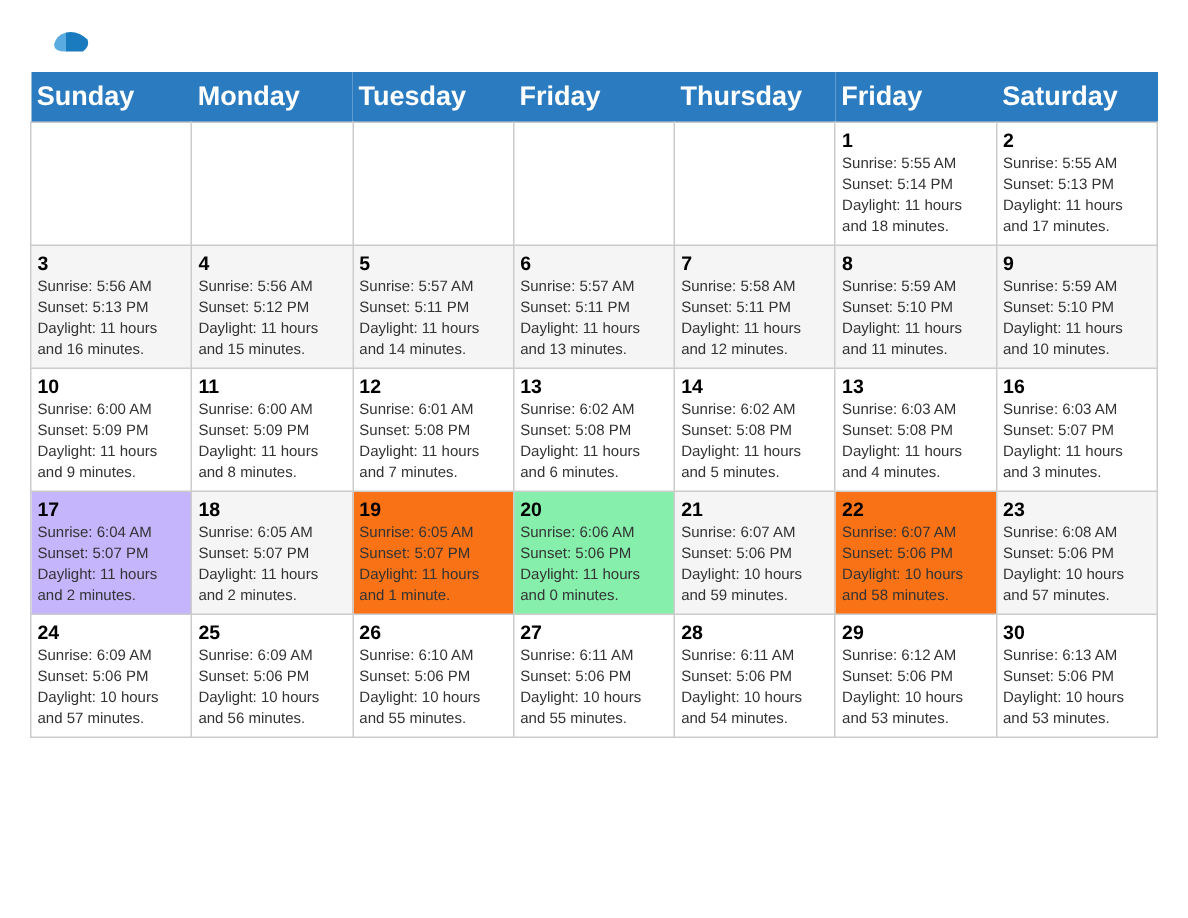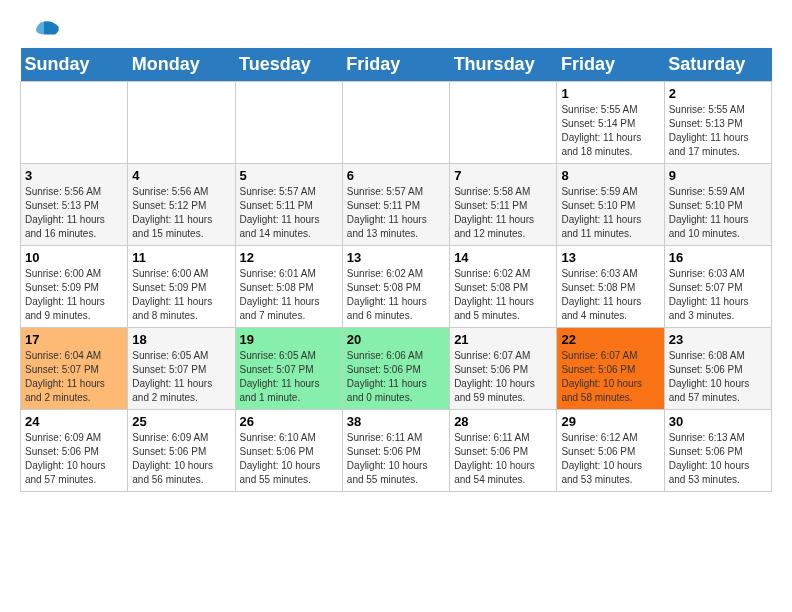--- a/index.html
+++ b/index.html
@@ -178,29 +178,29 @@
         <td>
           <div class="day-num">13</div>
           <div class="day-info">Sunrise: 6:03 AM<br>Sunset: 5:08 PM<br>Daylight: 11 hours<br>and 4 minutes.</div>
         </td>
         <td>
           <div class="day-num">16</div>
           <div class="day-info">Sunrise: 6:03 AM<br>Sunset: 5:07 PM<br>Daylight: 11 hours<br>and 3 minutes.</div>
         </td>
       </tr>
       <tr>
-        <td style="background: #fdba74;">
+        <td style="background: #c4b5fd;">
           <div class="day-num">17</div>
           <div class="day-info">Sunrise: 6:04 AM<br>Sunset: 5:07 PM<br>Daylight: 11 hours<br>and 2 minutes.</div>
         </td>
         <td style="background: rgb(245, 245, 245);">
           <div class="day-num">18</div>
           <div class="day-info">Sunrise: 6:05 AM<br>Sunset: 5:07 PM<br>Daylight: 11 hours<br>and 2 minutes.</div>
         </td>
-        <td style="background: #86efac;">
+        <td style="background: #f97316;">
           <div class="day-num">19</div>
           <div class="day-info">Sunrise: 6:05 AM<br>Sunset: 5:07 PM<br>Daylight: 11 hours<br>and 1 minute.</div>
         </td>
         <td style="background: #86efac;">
           <div class="day-num">20</div>
           <div class="day-info">Sunrise: 6:06 AM<br>Sunset: 5:06 PM<br>Daylight: 11 hours<br>and 0 minutes.</div>
         </td>
         <td style="background: rgb(245, 245, 245);">
           <div class="day-num">21</div>
           <div class="day-info">Sunrise: 6:07 AM<br>Sunset: 5:06 PM<br>Daylight: 10 hours<br>and 59 minutes.</div>
@@ -221,21 +221,21 @@
         </td>
         <td>
           <div class="day-num">25</div>
           <div class="day-info">Sunrise: 6:09 AM<br>Sunset: 5:06 PM<br>Daylight: 10 hours<br>and 56 minutes.</div>
         </td>
         <td>
           <div class="day-num">26</div>
           <div class="day-info">Sunrise: 6:10 AM<br>Sunset: 5:06 PM<br>Daylight: 10 hours<br>and 55 minutes.</div>
         </td>
         <td>
-          <div class="day-num">38</div>
+          <div class="day-num">27</div>
           <div class="day-info">Sunrise: 6:11 AM<br>Sunset: 5:06 PM<br>Daylight: 10 hours<br>and 55 minutes.</div>
         </td>
         <td>
           <div class="day-num">28</div>
           <div class="day-info">Sunrise: 6:11 AM<br>Sunset: 5:06 PM<br>Daylight: 10 hours<br>and 54 minutes.</div>
         </td>
         <td>
           <div class="day-num">29</div>
           <div class="day-info">Sunrise: 6:12 AM<br>Sunset: 5:06 PM<br>Daylight: 10 hours<br>and 53 minutes.</div>
         </td>

